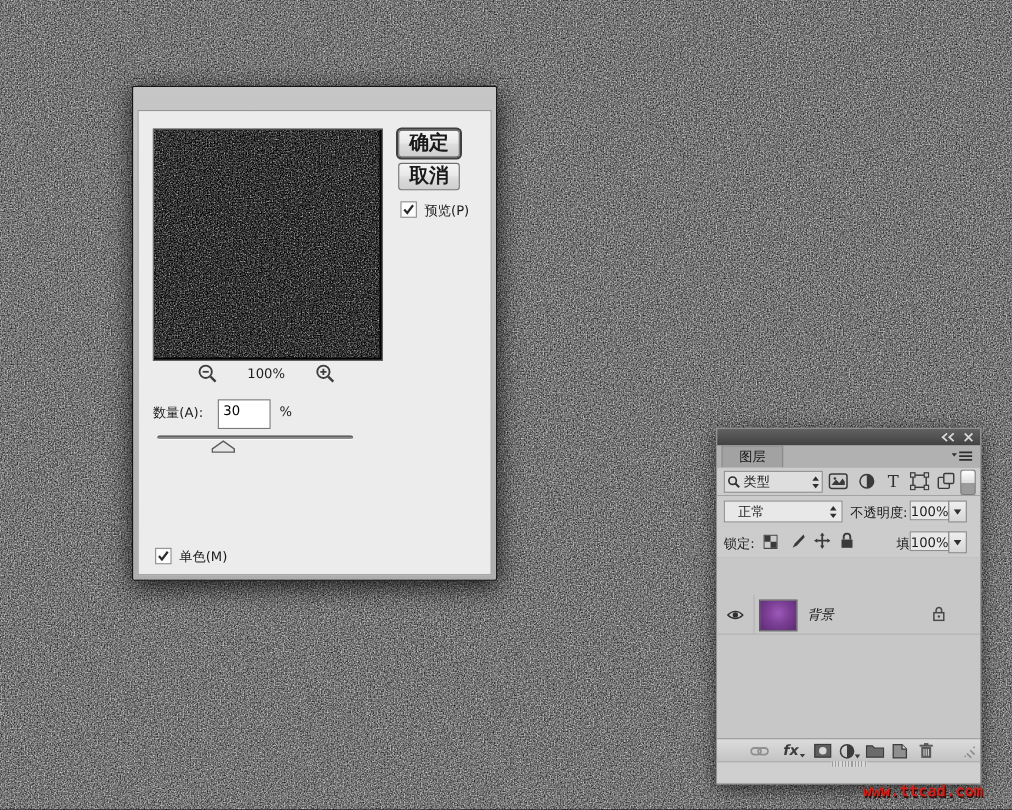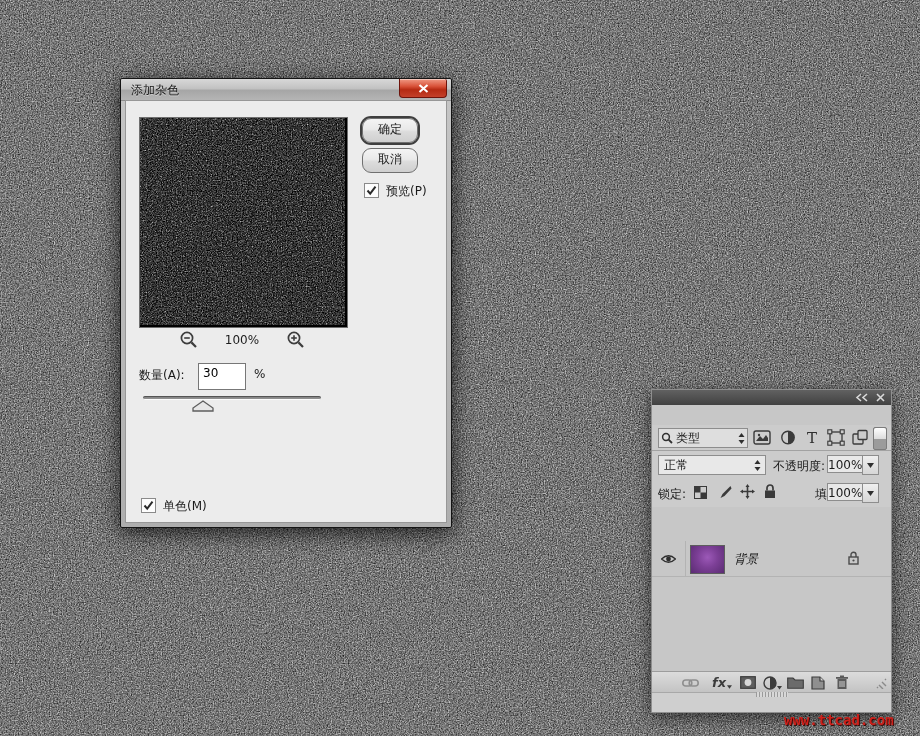--- a/index.html
+++ b/index.html
@@ -74,23 +74,24 @@
     border:1px solid #8a8a8a;display:flex;align-items:center;justify-content:center;
   }
   .checkbox-row{position:absolute;display:flex;align-items:flex-start;gap:7px;cursor:pointer;}
   .checkbox-box{
     width:13px;height:13px;background:#fdfdfd;border:1px solid #8a8a8a;
     display:flex;align-items:center;justify-content:center;
   }
   .win-btn{
     position:absolute;width:54px;height:23px;
     background:linear-gradient(180deg,#f4f4f4 0%,#e9e9e9 45%,#dcdcdc 55%,#cfcfcf 100%);
-    border:1px solid #707070;border-radius:9px;
-    font-size:12px;color:#1a1a1a;text-align:center;line-height:21px;cursor:pointer;
+    border:1px solid #707070;border-radius:3px;
+    font-size:18px;color:#1a1a1a;text-align:center;line-height:21px;cursor:pointer;
     font-family:"DejaVu Sans","Liberation Sans",sans-serif;
+    font-weight:bold;
   }
   .btn-default{box-shadow:0 0 0 2px #3f3f3f;}
 
   
   .panel{
     left:651px;top:389px;width:239px;height:322px;
     background:#c7c7c7;border:1px solid #8f8f8f;
     box-shadow:0 4px 16px rgba(0,0,0,.6);
   }
   .panel-topbar{left:0;top:0;right:0;height:15px;background:linear-gradient(180deg,#616161,#414141);}
@@ -105,21 +106,21 @@
   .blend-row{top:61px;height:28px;border-bottom:1px solid #b9b9b9;}
   .lock-row{top:89px;height:28px;border-bottom:1px solid #a6a6a6;}
   .search-combo{
     left:6px;top:3px;width:84px;height:18px;background:#dedede;border:1px solid #8d8d8d;
     display:flex;align-items:center;gap:3px;padding:0 2px;box-sizing:content-box;cursor:pointer;
   }
   .combo{
     position:absolute;background:#e8e8e8;border:1px solid #8d8d8d;
     display:flex;align-items:center;cursor:pointer;
   }
-  .combo-label{flex:1;padding-left:5px;}
+  .combo-label{flex:1;padding-left:12px;}
   .value-box{
     position:absolute;background:#e8e8e8;border:1px solid #8d8d8d;
     text-align:right;padding:2px 3px 0 0;box-sizing:border-box;cursor:text;
   }
   .drop-btn{
     position:absolute;width:15px;background:linear-gradient(180deg,#efefef,#d6d6d6);
     border:1px solid #8d8d8d;display:flex;align-items:center;justify-content:center;cursor:pointer;
   }
   .filter-icon{position:absolute;top:4px;width:18px;height:17px;cursor:pointer;}
   .toggle-switch{
@@ -184,28 +185,20 @@
         <feFuncB type="gamma" amplitude="1.6" exponent="5.5" offset="0"></feFuncB>
         <feFuncA type="linear" slope="0" intercept="1"></feFuncA>
       </feComponentTransfer>
     </filter>
   </defs>
   <rect width="920" height="736" fill="#060606"></rect>
   <rect width="920" height="736" filter="url(#nzA)"></rect>
 </svg>
 
 <div class="abs dialog">
-  <div class="abs dlg-titlebar">
-    <div class="abs dlg-title lbl">添加杂色</div>
-    <div class="abs dlg-close">
-      <svg width="11" height="9" viewBox="0 0 11 9">
-        <path d="M1.5 1 L9.5 8 M9.5 1 L1.5 8" stroke="#ffffff" stroke-width="2.1"></path>
-      </svg>
-    </div>
-  </div>
 
   <div class="abs dlg-client">
 
     <div class="abs preview-box">
       <svg width="205" height="207">
         <rect width="205" height="207" fill="#000"></rect>
         <rect width="205" height="207" filter="url(#nzB)"></rect>
       </svg>
     </div>
 
@@ -265,20 +258,27 @@
 
   <div class="abs panel-topbar">
     <svg class="abs" style="left:203px;top:3px;" width="14" height="9" viewBox="0 0 14 9">
       <path d="M6 1 L2 4.5 L6 8 M12 1 L8 4.5 L12 8" fill="none" stroke="#d9d9d9" stroke-width="1.6"></path>
     </svg>
     <svg class="abs" style="left:224px;top:3px;" width="9" height="9" viewBox="0 0 9 9">
       <path d="M1 1 L8 8 M8 1 L1 8" stroke="#d9d9d9" stroke-width="1.6"></path>
     </svg>
   </div>
 
+  <div class="abs panel-tabstrip">
+    <div class="abs panel-tab lbl">图层</div>
+    <svg class="abs" style="left:213px;top:5px;" width="19" height="10" viewBox="0 0 19 10">
+      <path d="M0 2 L5 2 L2.5 5 Z" fill="#2e2e2e"></path>
+      <path d="M7 1.2 H19 M7 4.6 H19 M7 8 H19" stroke="#2e2e2e" stroke-width="1.5"></path>
+    </svg>
+  </div>
 
   <div class="abs panel-row filter-row">
     <div class="abs search-combo">
       <svg width="12" height="12" viewBox="0 0 12 12">
         <circle cx="5" cy="5" r="3.4" fill="none" stroke="#2f2f2f" stroke-width="1.5"></circle>
         <line x1="7.6" y1="7.6" x2="11" y2="11" stroke="#2f2f2f" stroke-width="1.8"></line>
       </svg>
       <span class="lbl" style="flex:1;">类型</span>
       <svg width="7" height="11" viewBox="0 0 7 11">
         <path d="M3.5 0 L6.5 4 L0.5 4 Z" fill="#2f2f2f"></path>

